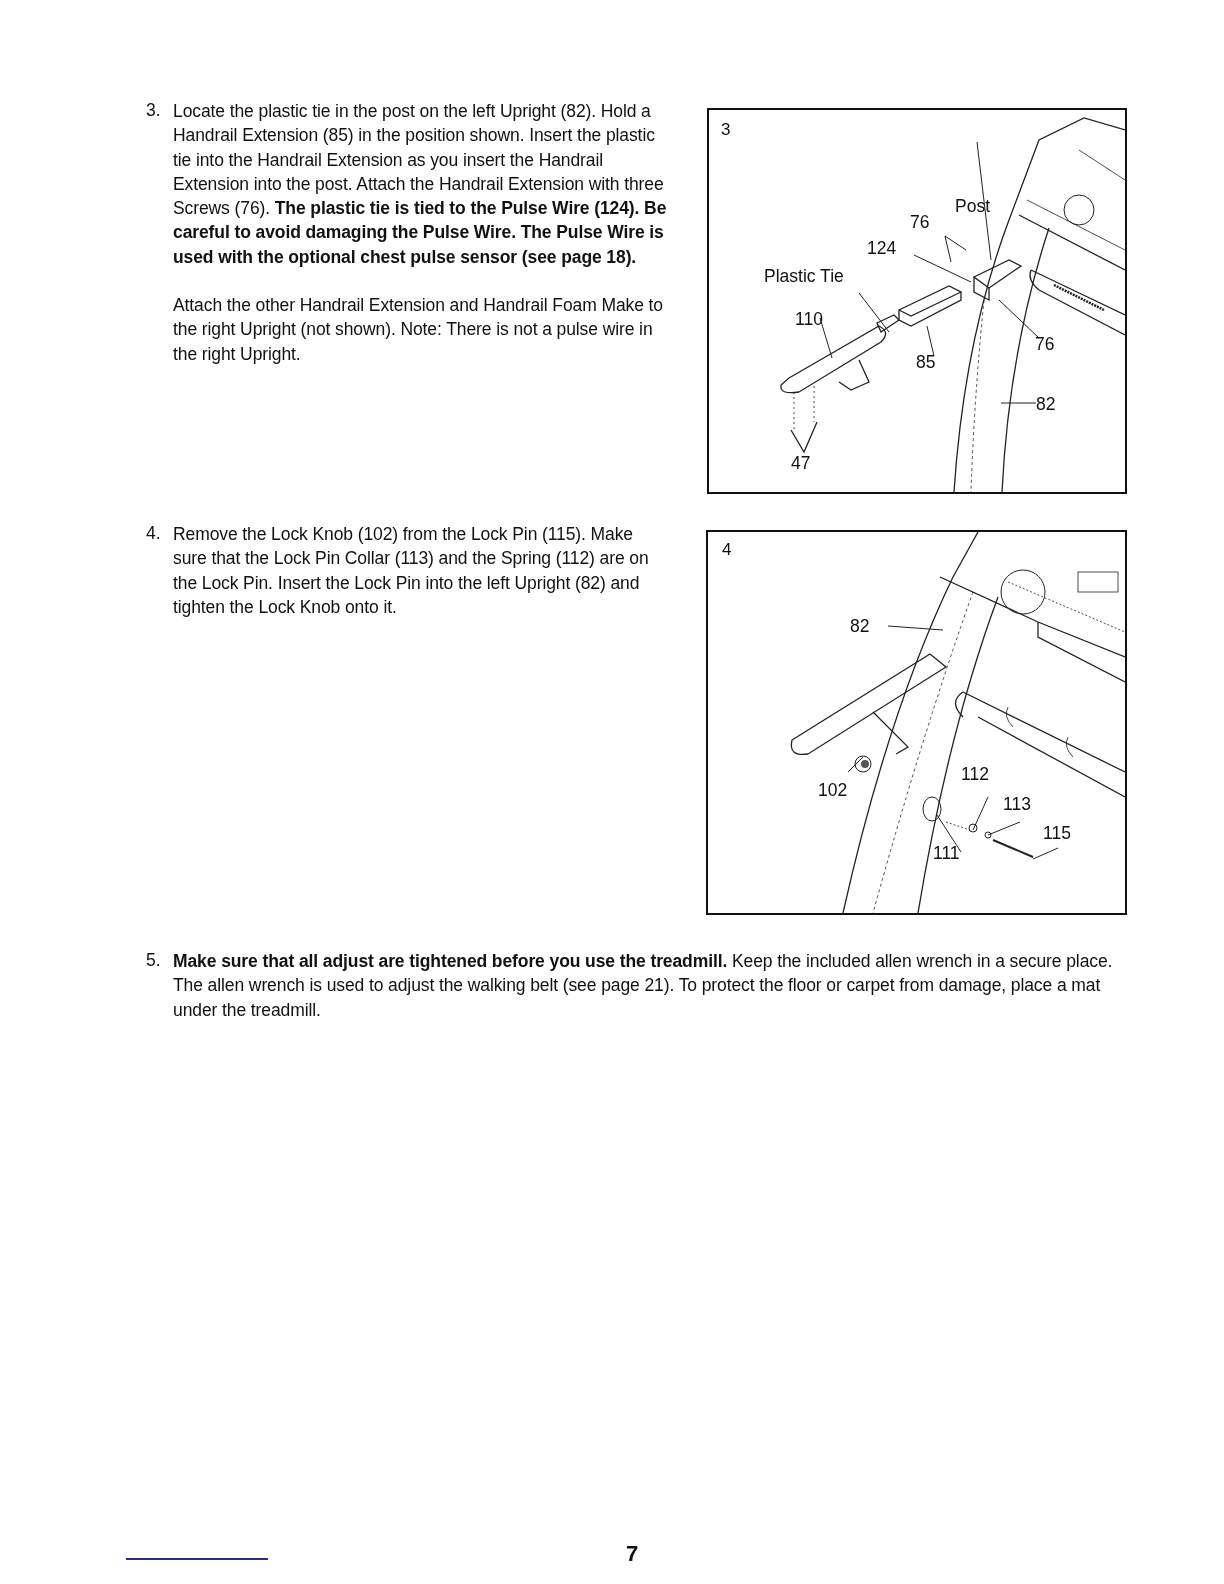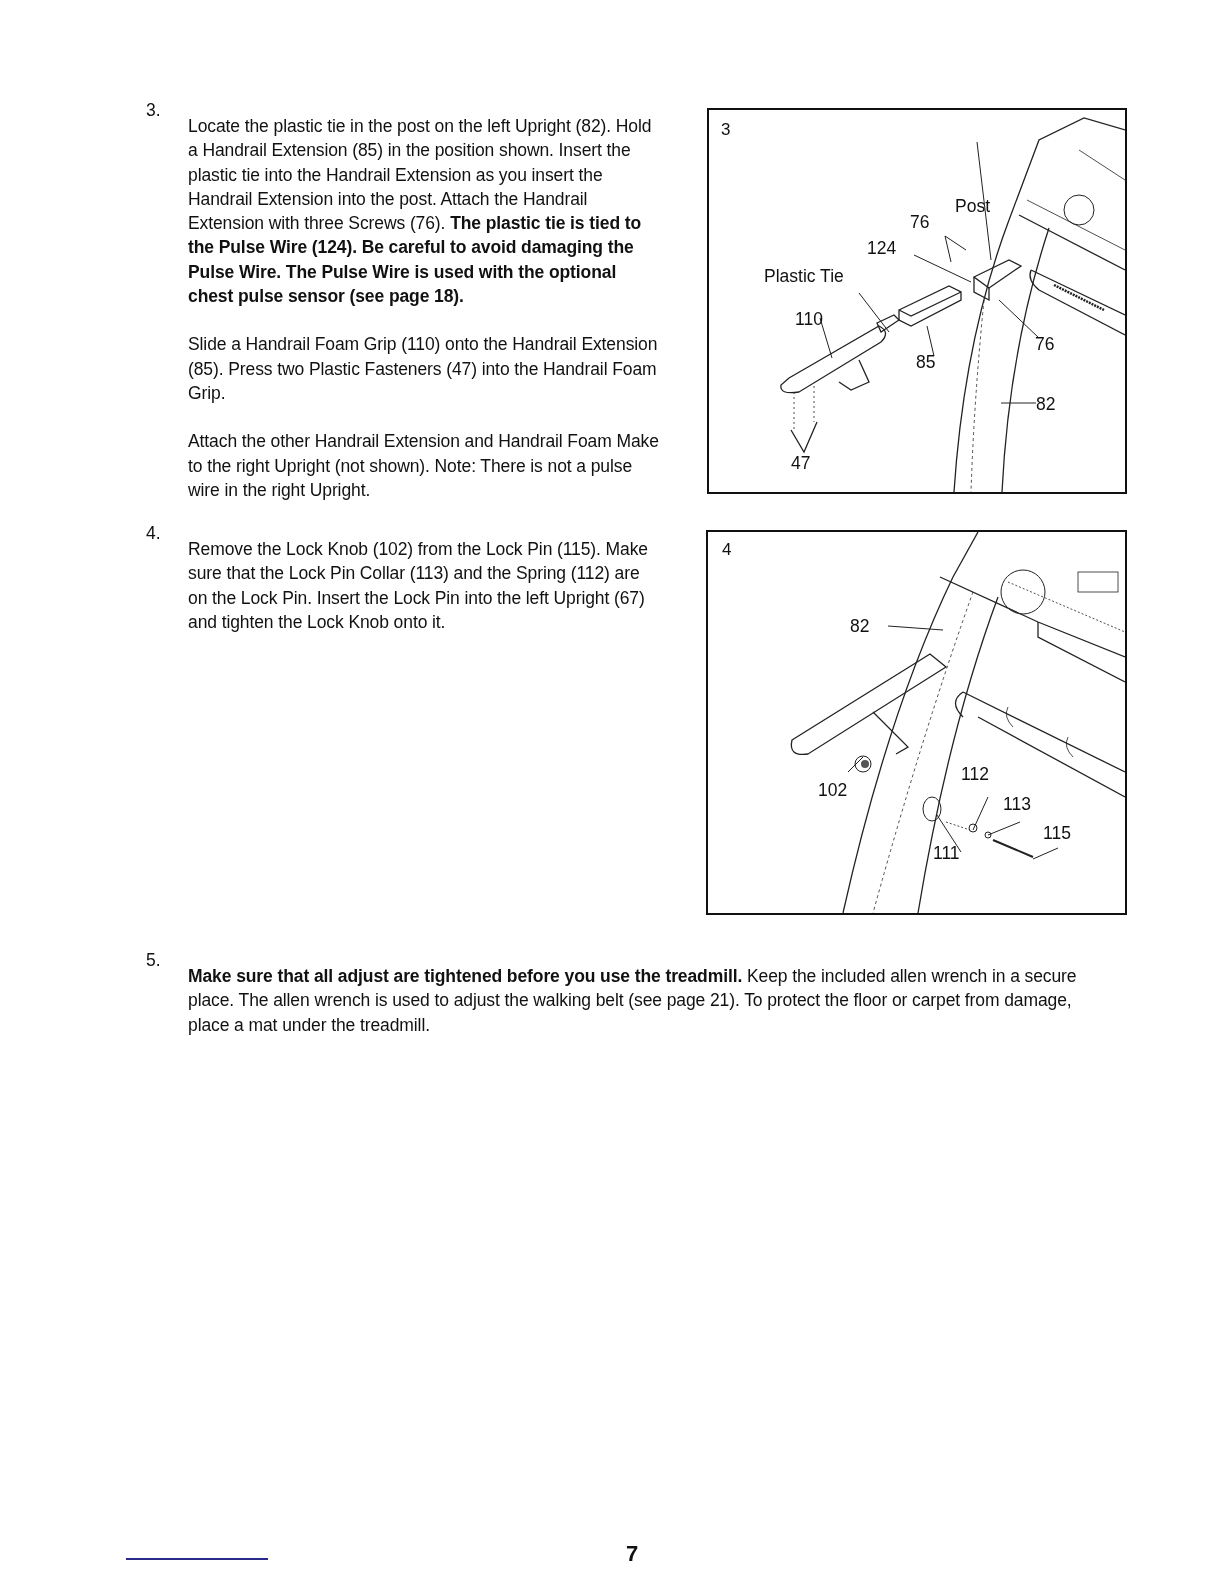--- a/index.html
+++ b/index.html
@@ -1,46 +1,45 @@
 <!DOCTYPE html>
 <html><head>
 <meta charset="utf-8">
 <style>
   html, body { margin: 0; padding: 0; background: #ffffff; }
   body { width: 1224px; height: 1584px; position: relative; overflow: hidden;
          font-family: "Liberation Sans", sans-serif; color: #111; }
   .step { position: absolute; font-size: 17.5px; line-height: 24.3px; letter-spacing: -0.1px; }
   .step .num { position: absolute; left: 0; top: 0; }
   .step .body { position: absolute; left: 26px; top: 0; }
-  .step p { margin: 16px; }
+  .step p { margin: 1px; }
   .step p + p { margin-top: 24px; }
   .b { font-weight: bold; }
   .fig { position: absolute; border: 2px solid #111; background: #fff; }
   .fig svg { position: absolute; left: 0; top: 0; }
   .fig .fignum { position: absolute; font-size: 17px; }
   .lbl { font-family: "Liberation Sans", sans-serif; font-size: 17.5px; fill: #111; }
   .pagenum { position: absolute; left: 626px; top: 1541px; font-size: 22px; font-weight: bold; }
   .footline { position: absolute; left: 126px; top: 1558px; width: 142px; height: 2px; background: #2a2a8a; }
 </style>
 </head>
 <body>
 
 <div class="step" style="left:146px; top:98px; width:540px;">
   <span class="num">3.</span>
   <div class="body" style="width:505px;">
     <p><span>Locate the plastic tie in the post on the left Upright (82). Hold a Handrail Extension (85) in the position shown. Insert the plastic tie into the Handrail Extension as you insert the Handrail Extension into the post. Attach the Handrail Extension with three Screws (76). </span><span class="b">The plastic tie is tied to the Pulse Wire (124). Be careful to avoid damaging the Pulse Wire. The Pulse Wire is used with the optional chest pulse sensor (see page 18).</span></p>
-    <p>Slide a Handrail Foam Grip (110) onto the Handrail Extension (85). Press two Plastic Fasteners (47) into the Handrail Foam Grip.</p>
     <p>Attach the other Handrail Extension and Handrail Foam Make to the right Upright (not shown). Note: There is not a pulse wire in the right Upright.</p>
   </div>
 </div>
 
 <div class="step" style="left:146px; top:521px; width:540px;">
   <span class="num">4.</span>
   <div class="body" style="width:500px;">
-    <p>Remove the Lock Knob (102) from the Lock Pin (115). Make sure that the Lock Pin Collar (113) and the Spring (112) are on the Lock Pin. Insert the Lock Pin into the left Upright (67) and tighten the Lock Knob onto it.</p>
+    <p>Remove the Lock Knob (102) from the Lock Pin (115). Make sure that the Lock Pin Collar (113) and the Spring (112) are on the Lock Pin. Insert the Lock Pin into the left Upright (82) and tighten the Lock Knob onto it.</p>
   </div>
 </div>
 
 <div class="step" style="left:146px; top:948px; width:975px;">
   <span class="num">5.</span>
   <div class="body" style="width:945px;">
     <p><span class="b">Make sure that all adjust are tightened before you use the treadmill.</span><span> Keep the included allen wrench in a secure place. The allen wrench is used to adjust the walking belt (see page 21). To protect the floor or carpet from damage, place a mat under the treadmill.</span></p>
   </div>
 </div>
 

